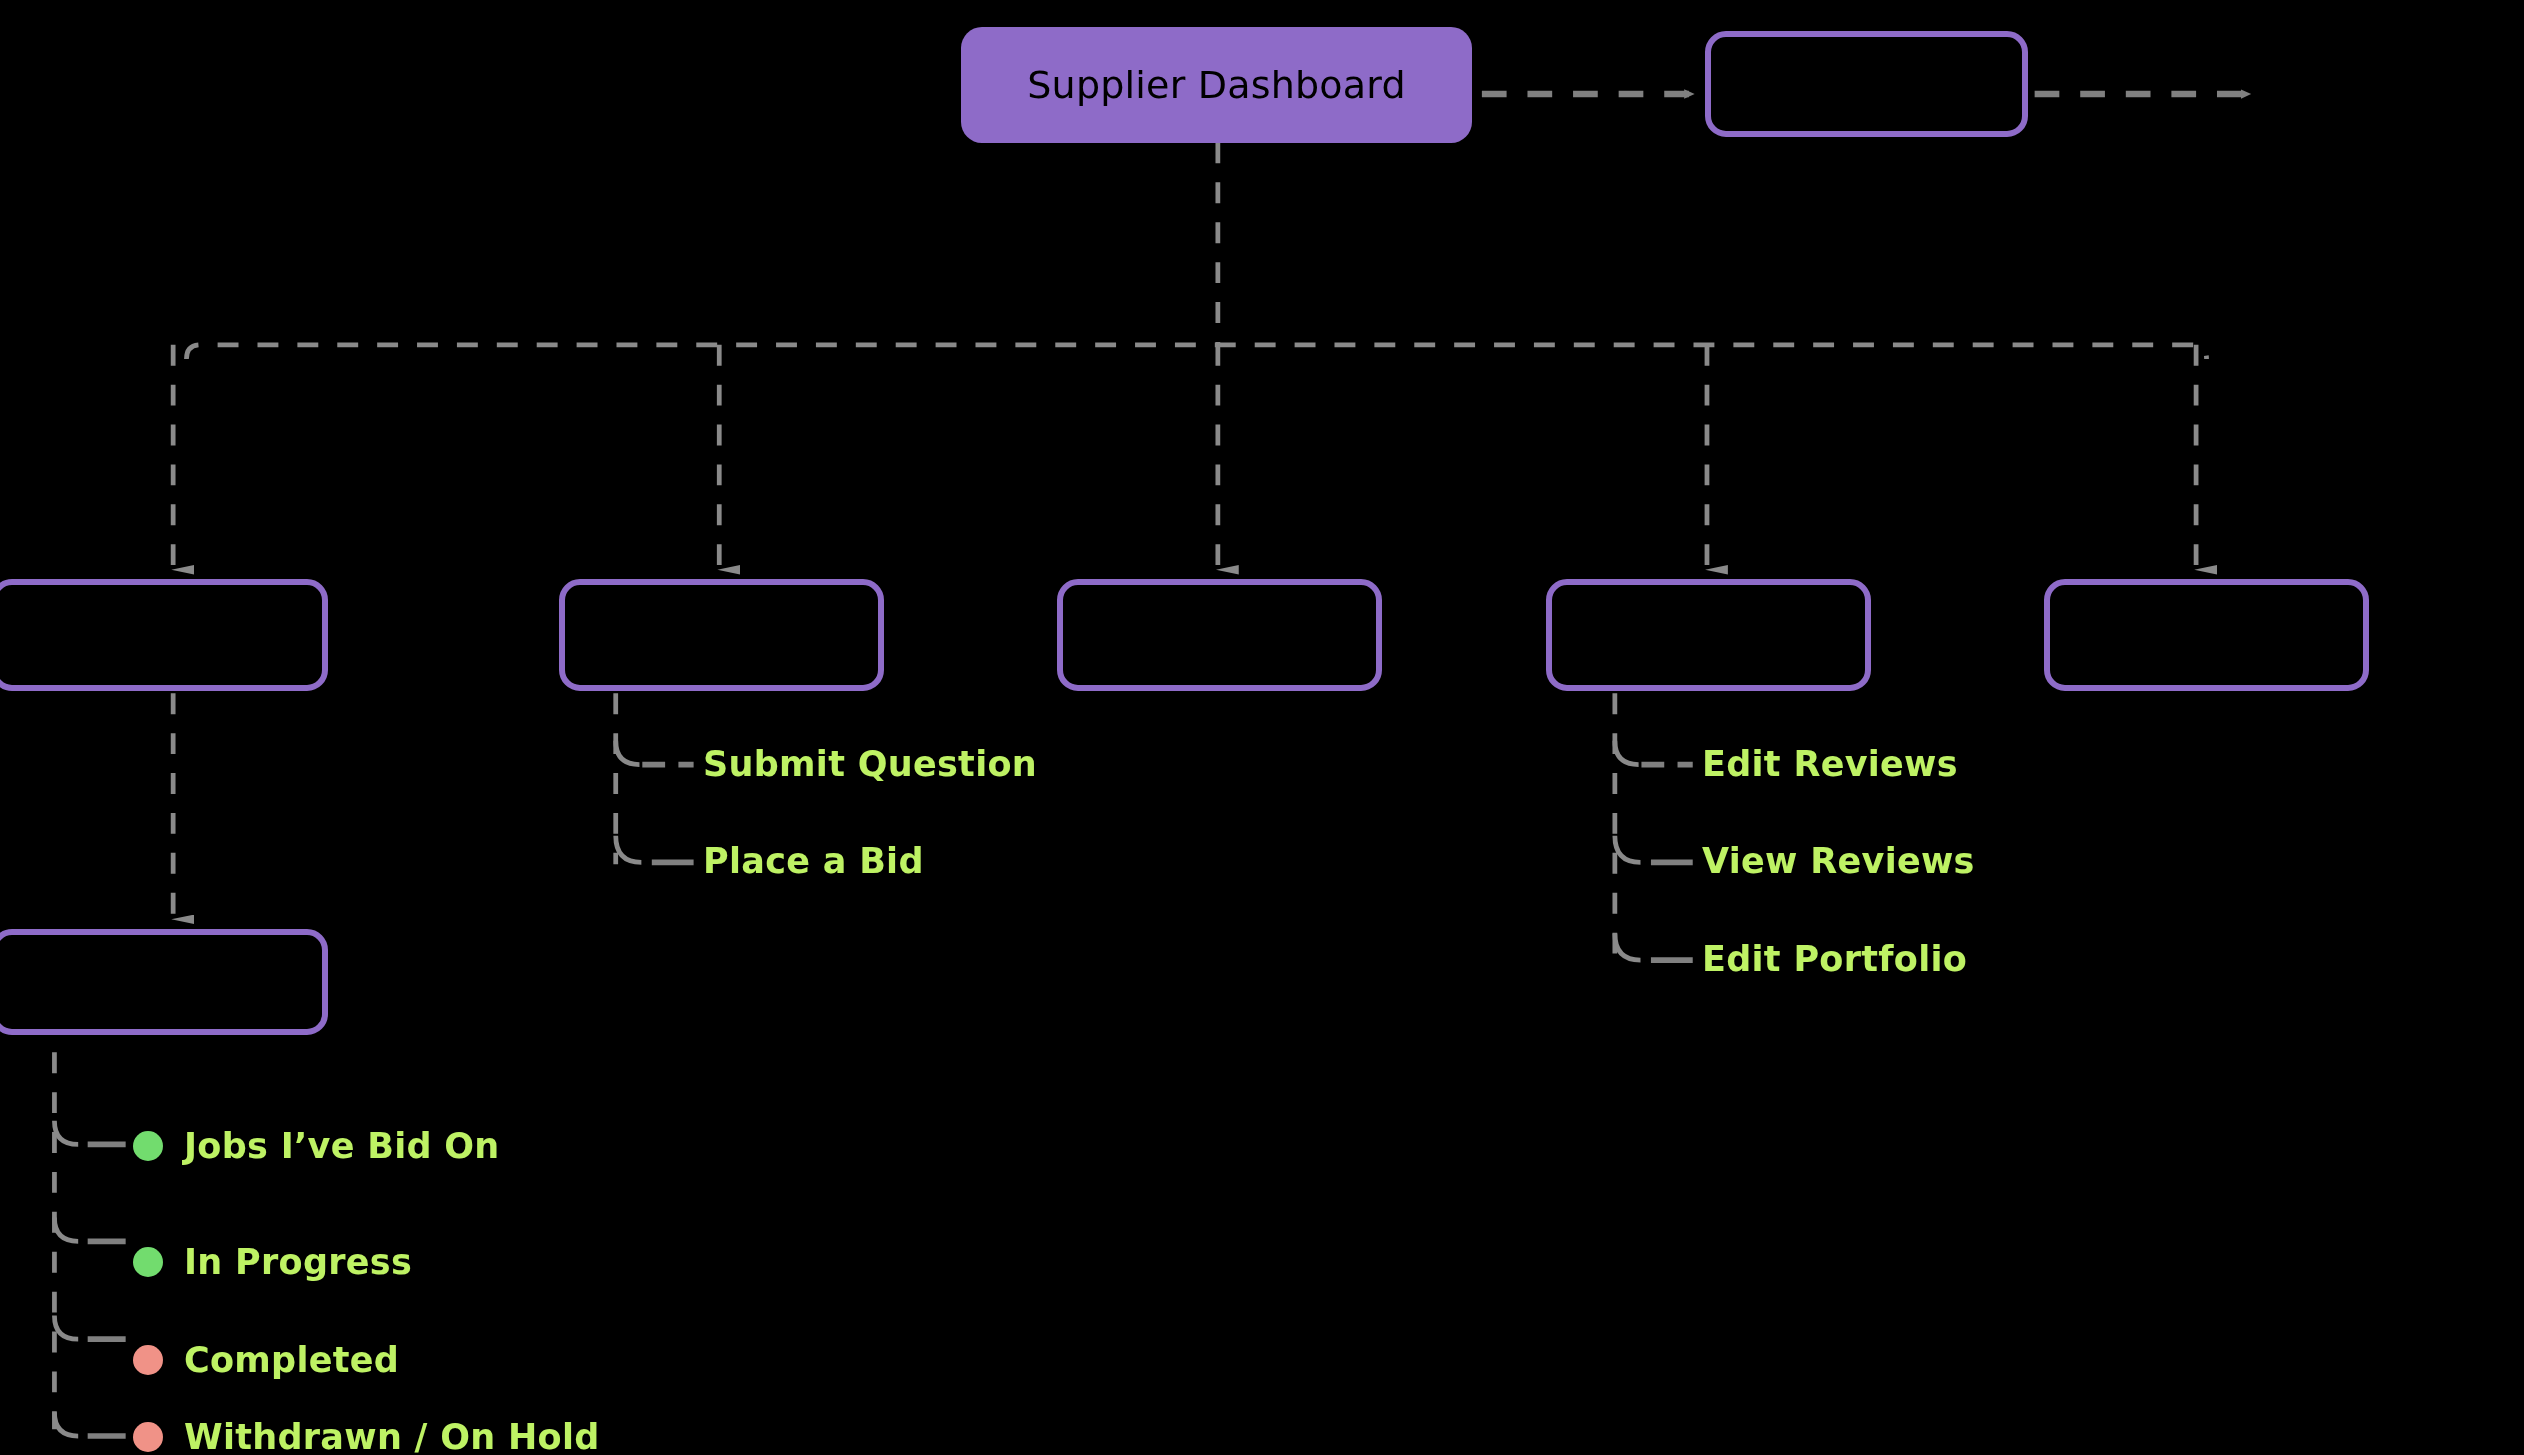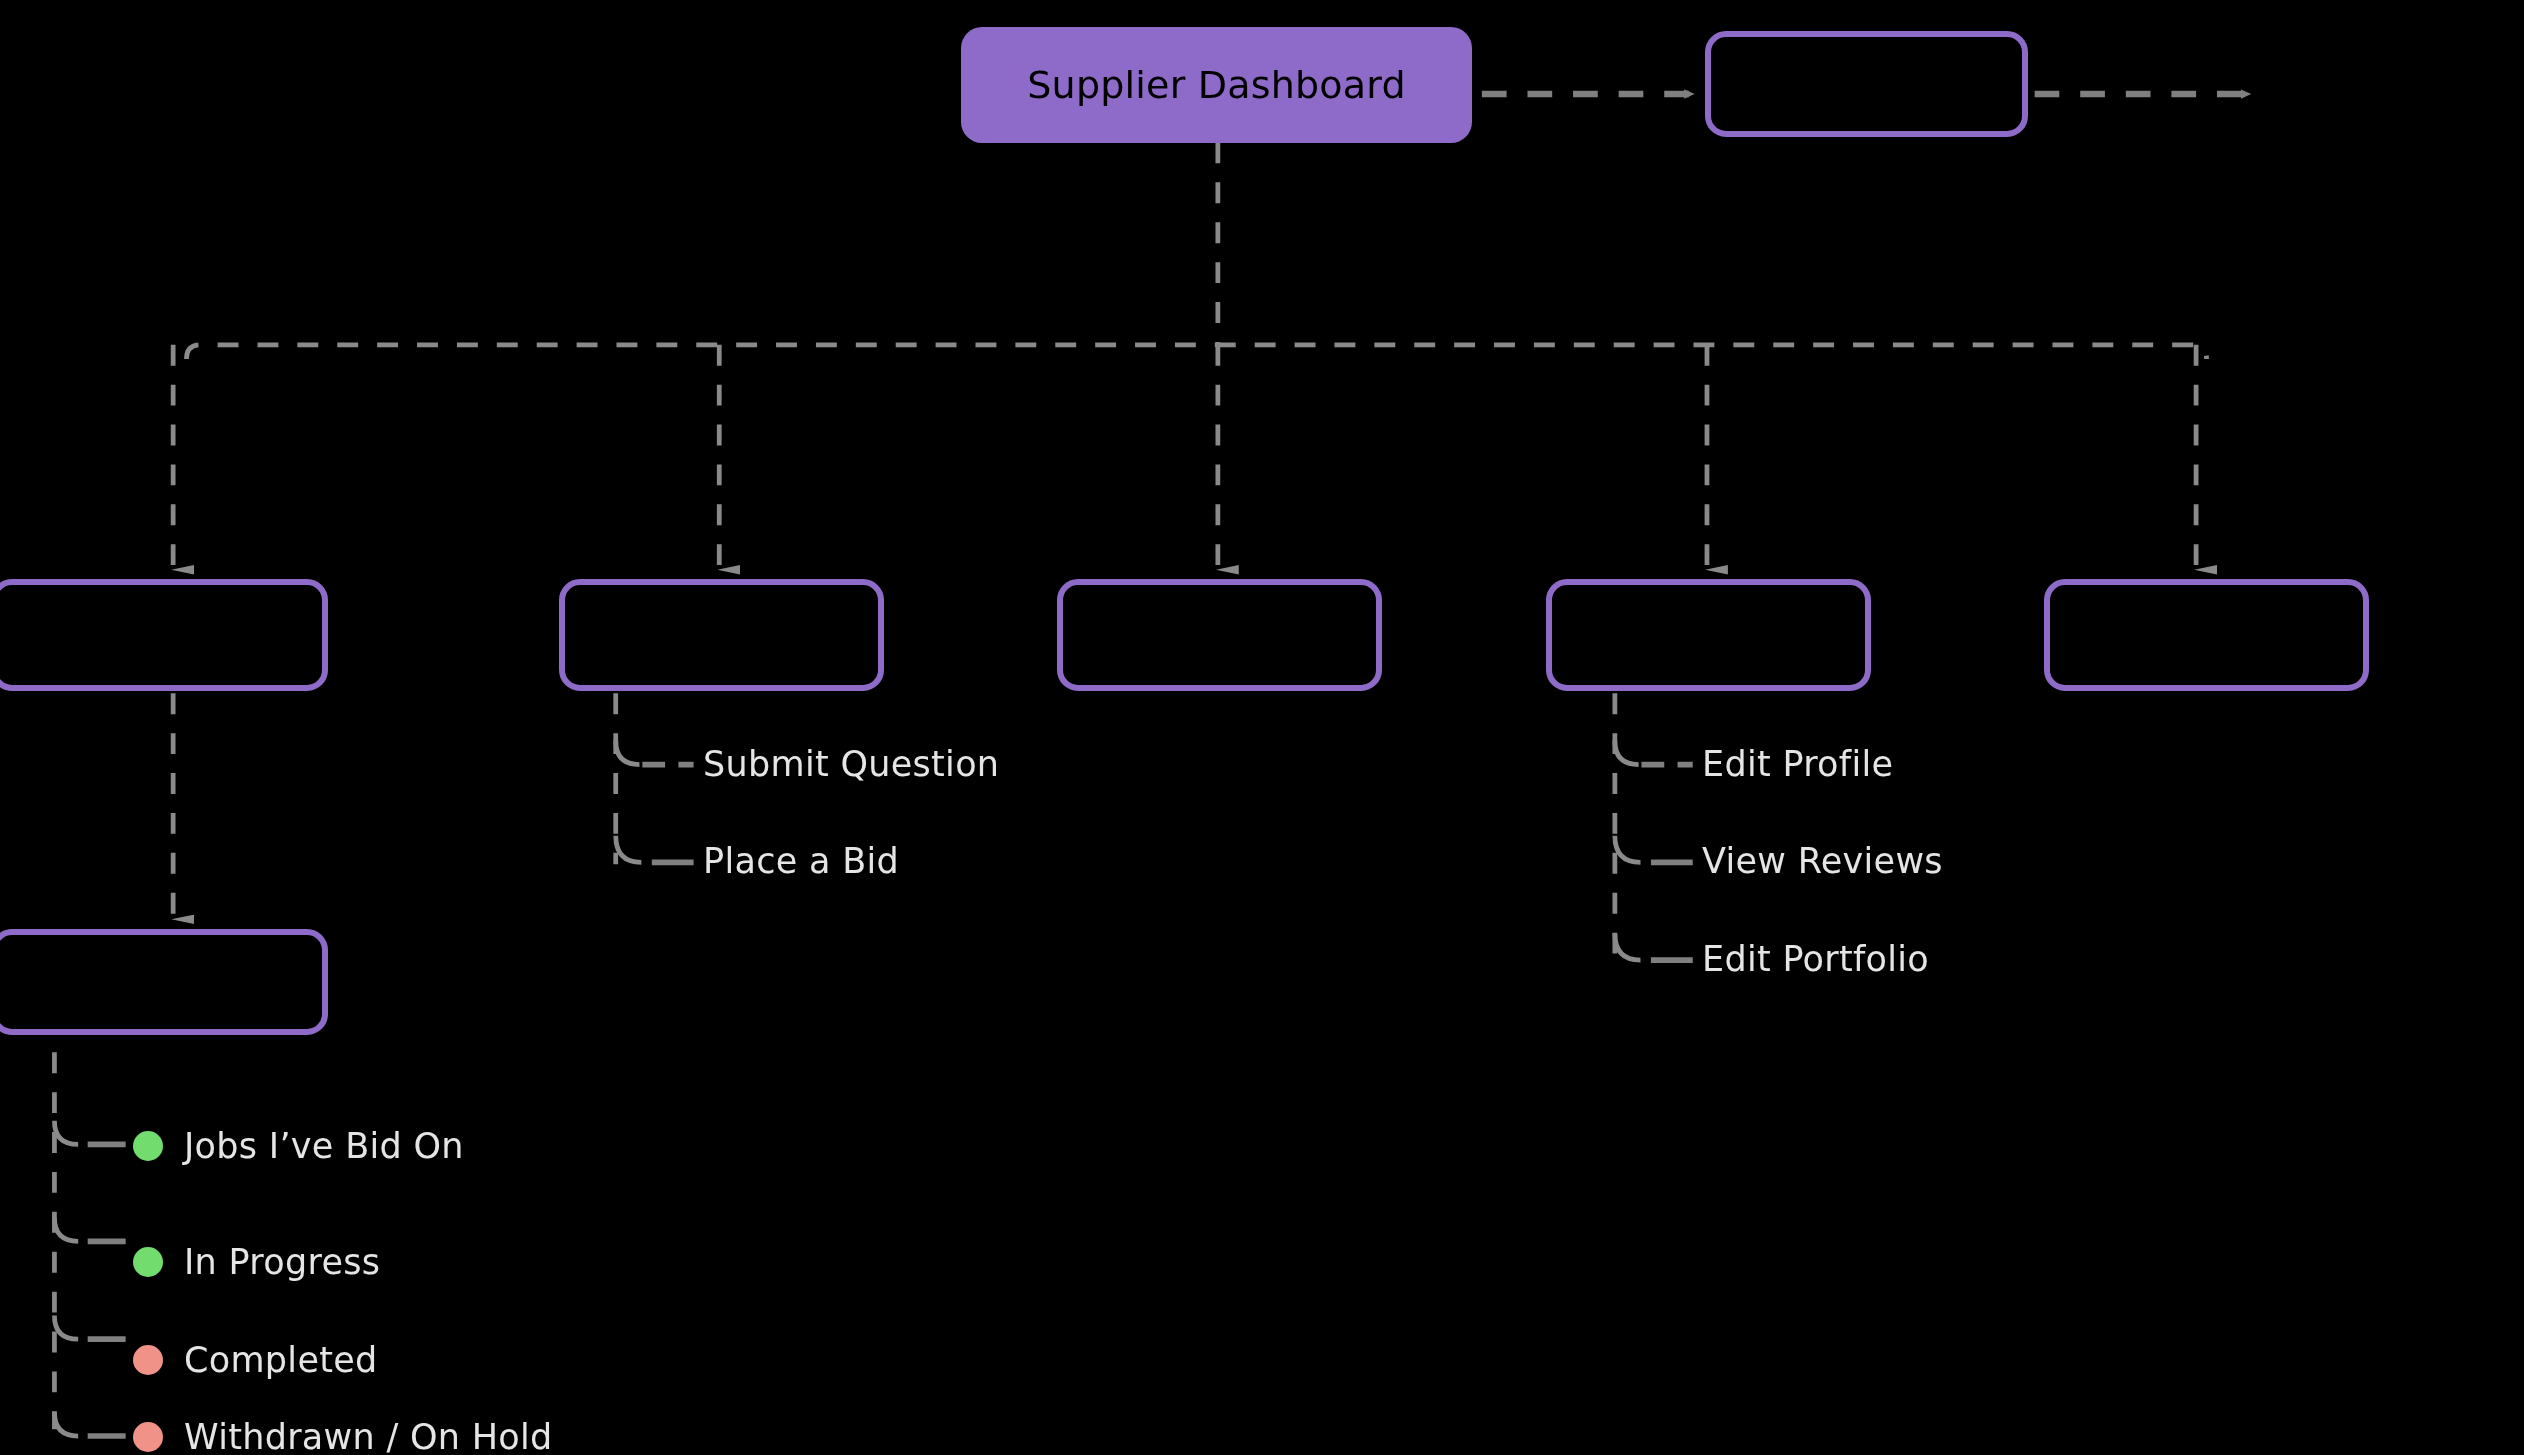--- a/index.html
+++ b/index.html
@@ -55,22 +55,22 @@
   }
   .leaf-dot {
     width: 30px;
     height: 30px;
     border-radius: 50%;
     margin-right: 21px;
     flex: 0 0 auto;
   }
   .leaf-text {
     font-size: 35px;
-    font-weight: normal;
-    color: #e5e5e5;
+    font-weight: bold;
+    color: #bef264;
     letter-spacing: 0.3px;
   }
 </style>
 </head>
 <body>
 
 <div id="stage">
 
   <svg id="wires" viewBox="0 0 2658 1532" width="2525" height="1455" xmlns="http://www.w3.org/2000/svg">
     <defs>
@@ -157,21 +157,21 @@
 
   <div class="leaf" style="left:703px; top:744px;">
     <span class="leaf-text">Submit Question</span>
   </div>
 
   <div class="leaf" style="left:703px; top:841px;">
     <span class="leaf-text">Place a Bid</span>
   </div>
 
   <div class="leaf" style="left:1702px; top:744px;">
-    <span class="leaf-text">Edit Profile</span>
+    <span class="leaf-text">Edit Reviews</span>
   </div>
 
   <div class="leaf" style="left:1702px; top:841px;">
     <span class="leaf-text">View Reviews</span>
   </div>
 
   <div class="leaf" style="left:1702px; top:939px;justify-content:center;">
     <span class="leaf-text">Edit Portfolio</span>
   </div>
 

